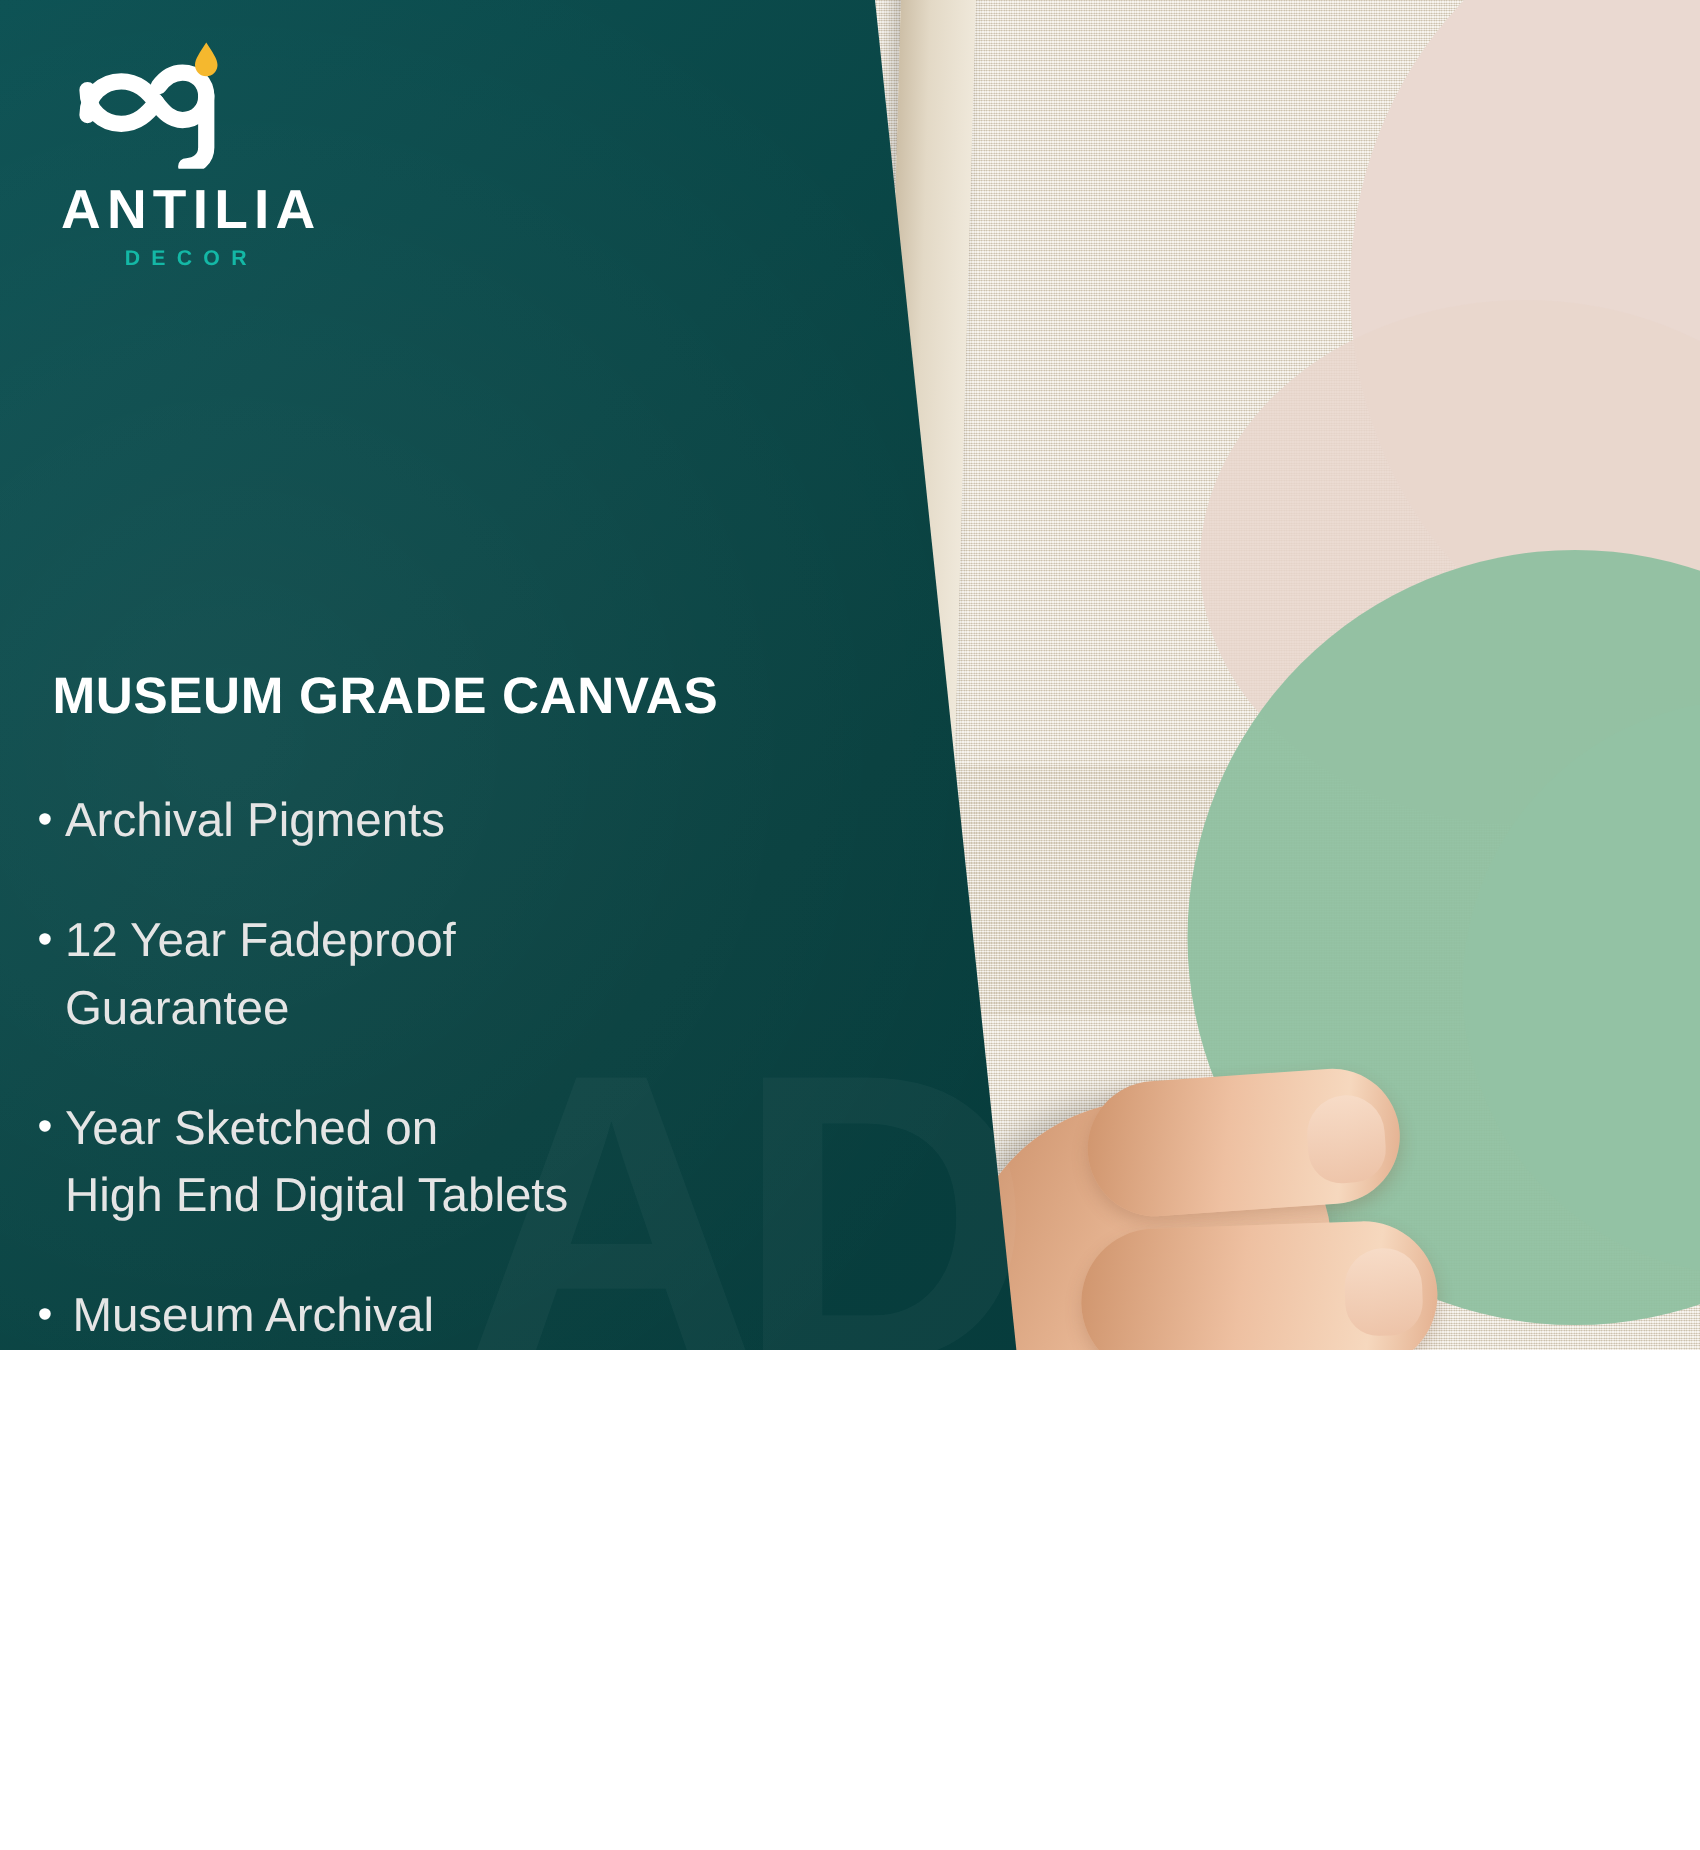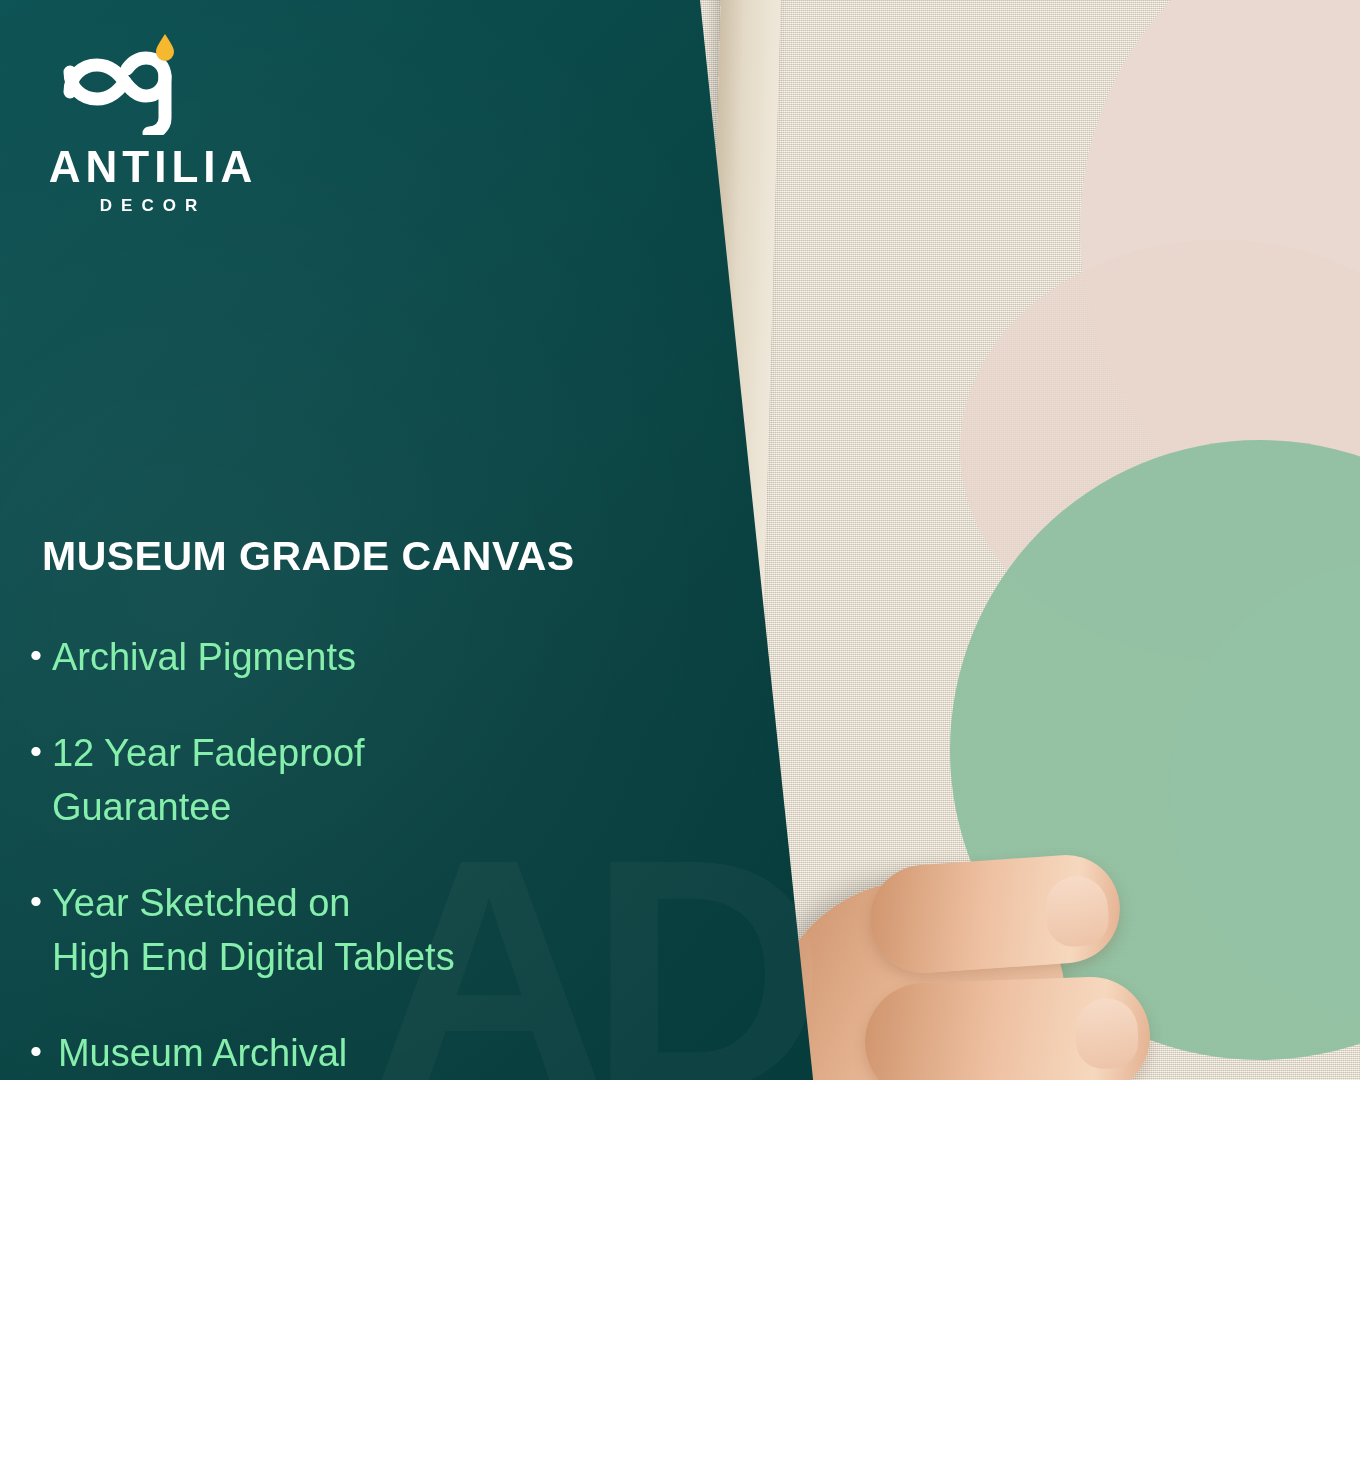--- a/index.html
+++ b/index.html
@@ -202,21 +202,21 @@
     letter-spacing: 5px;
     color: #ffffff;
     text-align: center;
     line-height: 1;
   }
   .logo-sub {
     margin-top: 8px;
     font-size: 17px;
     font-weight: 600;
     letter-spacing: 9px;
-    color: #ffffff;
+    color: #14b8a6;
     text-align: center;
     line-height: 1;
   }
 
   
   .headline {
     position: absolute;
     left: 42px;
     top: 533px;
     font-size: 41px;
@@ -240,21 +240,21 @@
   .bullet-dot {
     font-size: 34px;
     line-height: 50px;
     margin-right: 10px;
     color: #ffffff;
   }
   .bullet-text {
     font-size: 38px;
     line-height: 54px;
     font-weight: 400;
-    color: #86efac;
+    color: #e5e5e5;
     white-space: pre-line;
   }
   .bullet.indent .bullet-text { padding-left: 6px; }
 </style>
 </head>
 <body>
 
 <div class="canvas">
 
   <div class="photo">

